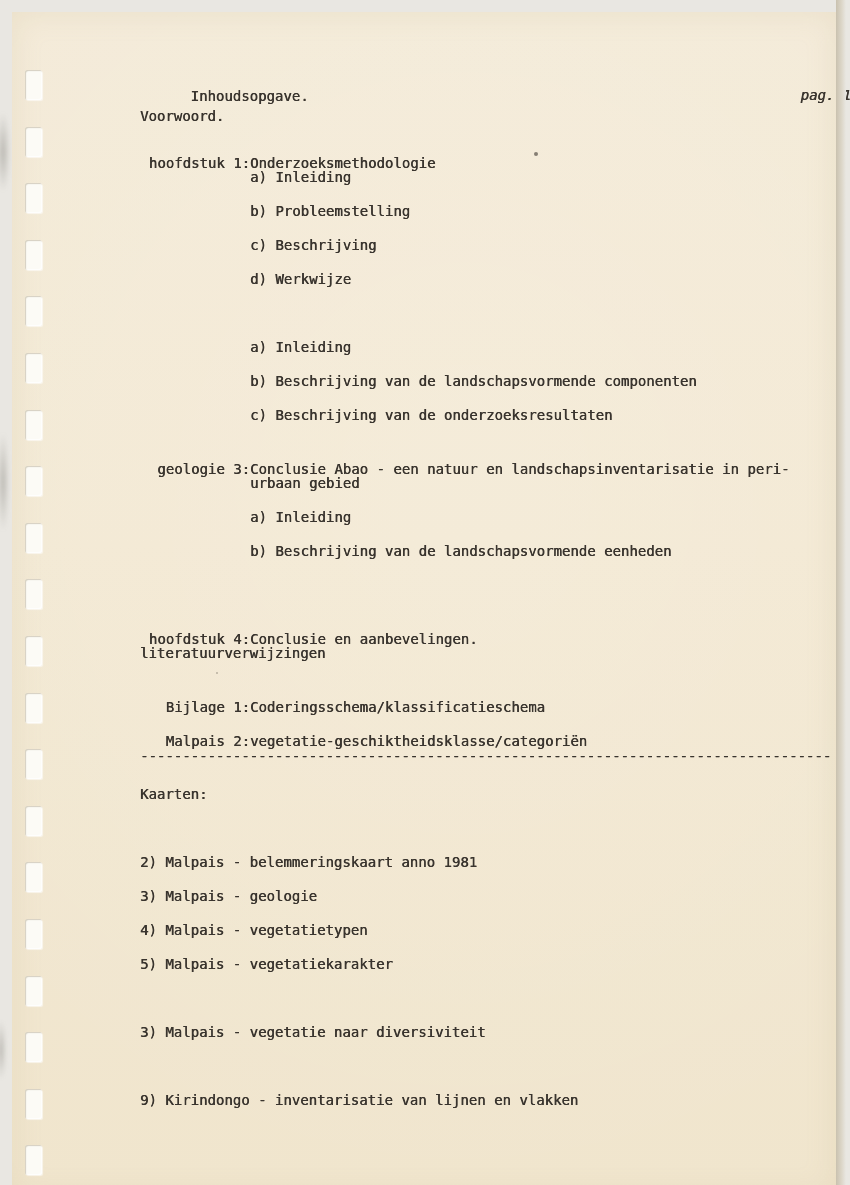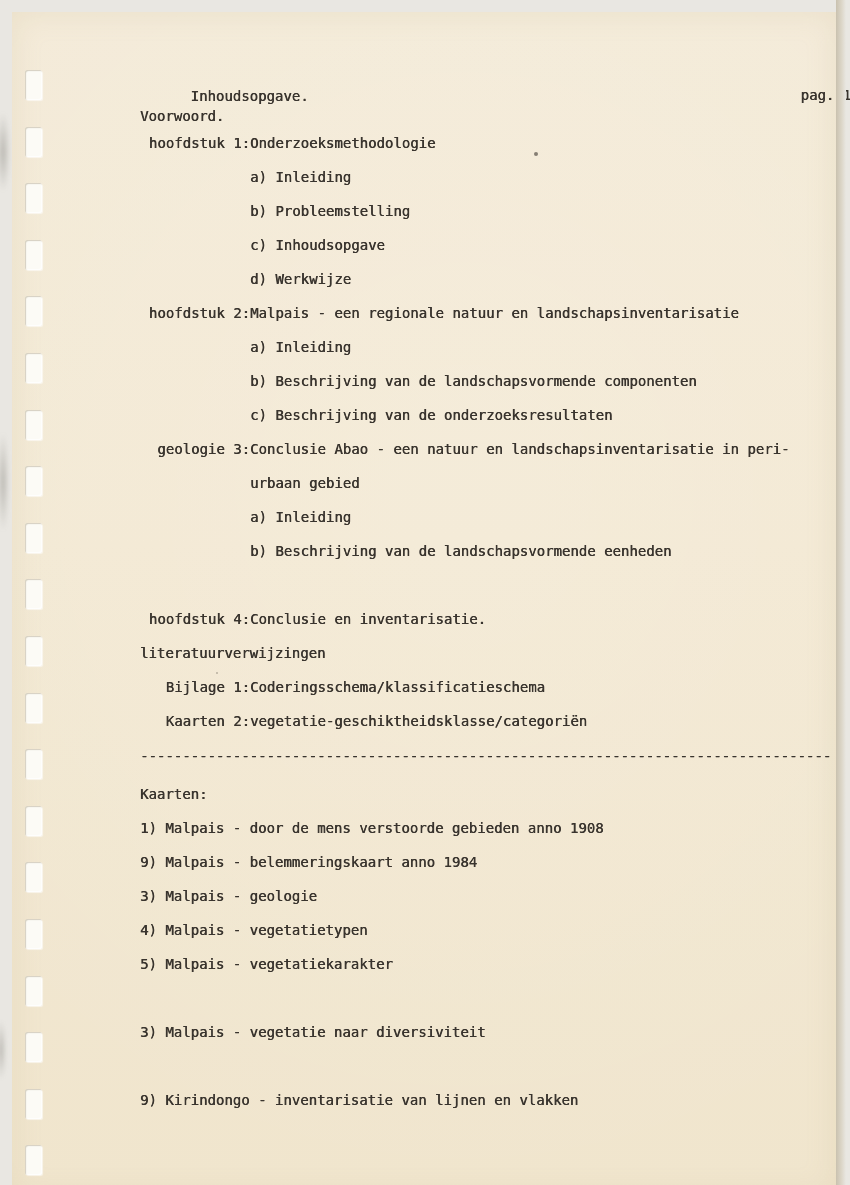--- a/index.html
+++ b/index.html
@@ -58,22 +58,22 @@
     text-shadow:0.4px 0 0 currentColor;
   }
   .tl{
     position:absolute;
     left:0;
     line-height:20px;
     white-space:pre;
     letter-spacing:0;
   }
   .tl.ind{left:110px;}
-  .lbl{display:inline-block;width:110px;}
-  .pagenum{left:610px;}
+  .lbl{display:inline-block;width:110px;margin-top:20px;}
+  .pagenum{left:610px;font-style:italic;}
   .sep{letter-spacing:0;}
   .speck{
     position:absolute;
     border-radius:50%;
     background:#4a443c;
     pointer-events:none;
   }
 </style>
 </head>
 <body>
@@ -115,48 +115,46 @@
     <div class="tl pagenum" style="top:53px">
       <span>pag. 1</span>
     </div>
 
     <div class="tl" style="top:94px"><span>Voorwoord.</span></div>
 
     <div class="tl" style="top:121px"><span class="lbl">hoofdstuk 1:</span><span>Onderzoeksmethodologie</span></div>
 
     <div class="tl ind" style="top:155px"><span>a) Inleiding</span></div>
     <div class="tl ind" style="top:189px"><span>b) Probleemstelling</span></div>
-    <div class="tl ind" style="top:223px"><span>c) Inhoudsopgave</span></div>
+    <div class="tl ind" style="top:223px"><span>c) Beschrijving</span></div>
     <div class="tl ind" style="top:257px"><span>d) Werkwijze</span></div>
 
-    <div class="tl" style="top:291px"><span class="lbl">hoofdstuk 2:</span><span>Malpais - een regionale natuur en landschapsinventarisatie</span></div>
 
     <div class="tl ind" style="top:325px"><span>a) Inleiding</span></div>
     <div class="tl ind" style="top:359px"><span>b) Beschrijving van de landschapsvormende componenten</span></div>
     <div class="tl ind" style="top:393px"><span>c) Beschrijving van de onderzoeksresultaten</span></div>
 
     <div class="tl" style="top:427px"><span class="lbl">geologie 3:</span><span>Conclusie Abao - een natuur en landschapsinventarisatie in peri-</span></div>
 
     <div class="tl ind" style="top:461px"><span>urbaan gebied</span></div>
     <div class="tl ind" style="top:495px"><span>a) Inleiding</span></div>
     <div class="tl ind" style="top:529px"><span>b) Beschrijving van de landschapsvormende eenheden</span></div>
 
-    <div class="tl" style="top:597px"><span class="lbl">hoofdstuk 4:</span><span>Conclusie en inventarisatie.</span></div>
+    <div class="tl" style="top:597px"><span class="lbl">hoofdstuk 4:</span><span>Conclusie en aanbevelingen.</span></div>
 
     <div class="tl" style="top:631px"><span>literatuurverwijzingen</span></div>
 
     <div class="tl" style="top:665px"><span class="lbl">Bijlage 1:</span><span>Coderingsschema/klassificatieschema</span></div>
-    <div class="tl" style="top:699px"><span class="lbl">Kaarten 2:</span><span>vegetatie-geschiktheidsklasse/categoriën</span></div>
+    <div class="tl" style="top:699px"><span class="lbl">Malpais 2:</span><span>vegetatie-geschiktheidsklasse/categoriën</span></div>
 
     <div class="tl sep" style="top:734px"><span>----------------------------------------------------------------------------------</span></div>
 
     <div class="tl" style="top:772px"><span>Kaarten:</span></div>
 
-    <div class="tl" style="top:806px"><span>1) Malpais - door de mens verstoorde gebieden anno 1908</span></div>
-    <div class="tl" style="top:840px"><span>9) Malpais - belemmeringskaart anno 1984</span></div>
+    <div class="tl" style="top:840px"><span>2) Malpais - belemmeringskaart anno 1981</span></div>
     <div class="tl" style="top:874px"><span>3) Malpais - geologie</span></div>
     <div class="tl" style="top:908px"><span>4) Malpais - vegetatietypen</span></div>
     <div class="tl" style="top:942px"><span>5) Malpais - vegetatiekarakter</span></div>
     <div class="tl" style="top:1010px"><span>3) Malpais - vegetatie naar diversiviteit</span></div>
     <div class="tl" style="top:1078px"><span>9) Kirindongo - inventarisatie van lijnen en vlakken</span></div>
 
   </div>
 
   <div class="speck" style="left:522px;top:140px;width:4px;height:4px;opacity:.65;"></div>
   <div class="speck" style="left:204px;top:660px;width:2px;height:2px;opacity:.35;"></div>

